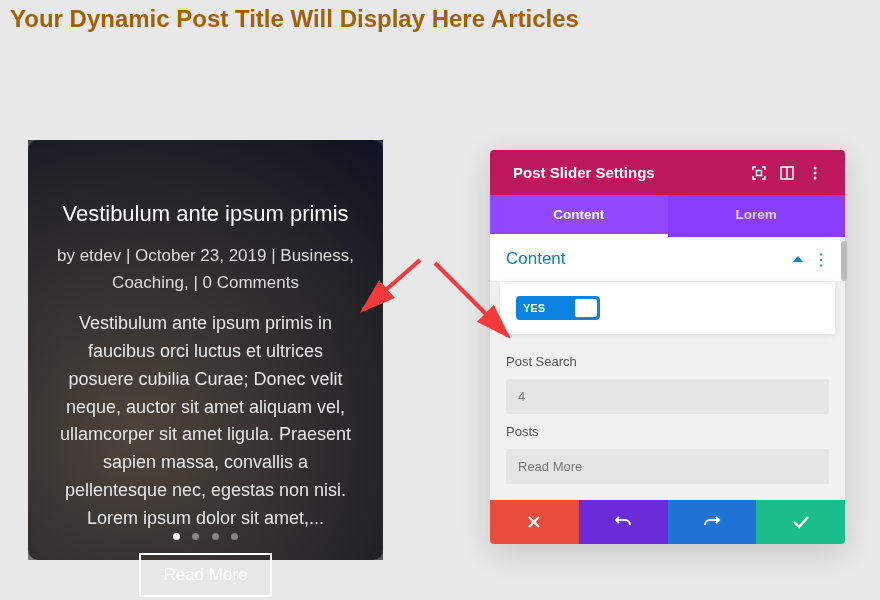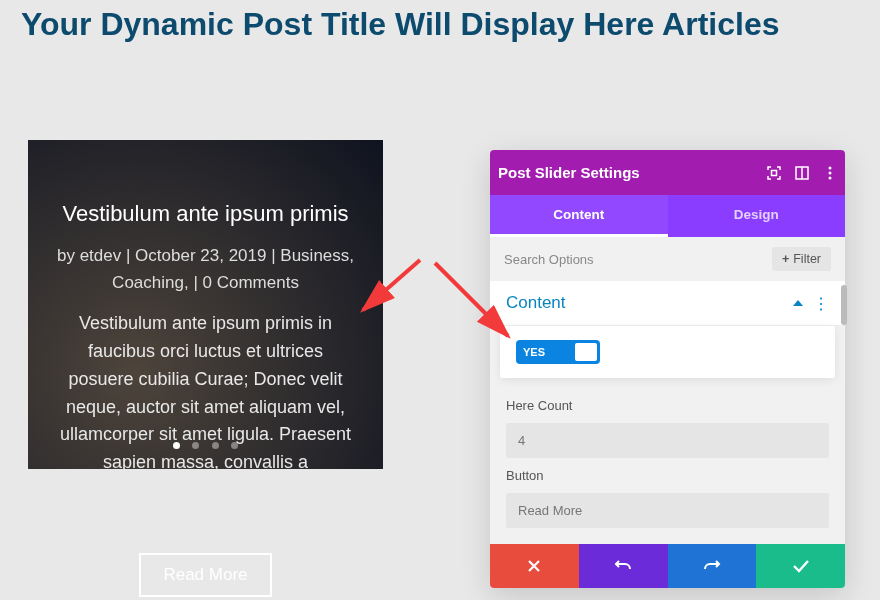--- a/index.html
+++ b/index.html
@@ -1,34 +1,34 @@
 <!DOCTYPE html>
 <html><head>
 <meta charset="utf-8">
 <style>
 * { margin: 0; padding: 0; box-sizing: border-box; }
 body { font-family: -apple-system, BlinkMacSystemFont, "Segoe UI", Arial, sans-serif; background: #e8e8e8; width: 880px; height: 600px; overflow: hidden; position: relative; }
 
-.page-title { font-size: 32px; font-weight: 700; color: #0c4a6e; padding: 5px 21px 0; line-height: 1.2; }
+.page-title { font-size: 24px; font-weight: 700; color: #a16207; padding: 5px 10px 0; line-height: 1.2; }
 
 
-.slider-card { position: absolute; left: 28px; top: 140px; width: 355px; height: 329px; background: #2a2a2a; color: #fff; text-align: center; padding: 60px 28px 20px; border-radius: 1px; }
+.slider-card { position: absolute; left: 28px; top: 140px; width: 355px; height: 420px; background: #2a2a2a; color: #fff; text-align: center; padding: 60px 28px 20px; border-radius: 10px; }
 .slider-card::before { content:""; position:absolute; inset:0; background: radial-gradient(circle at 30% 70%, rgba(120,100,80,0.45), rgba(10,15,30,0.85)); z-index:0; }
 .slider-inner { position: relative; z-index: 1; }
 .post-title { font-size: 22px; font-weight: 400; color: #fff; line-height: 1.25; margin-bottom: 14px; }
 .post-meta { font-size: 17px; color: #ddd; margin-bottom: 14px; line-height: 1.6; }
 .post-excerpt { font-size: 18px; color: #e8e8e8; line-height: 1.55; margin-bottom: 20px; }
 .read-more-btn { display: inline-block; border: 2px solid #fff; padding: 10px 22px; font-size: 17px; color: #fff; background: transparent; cursor: pointer; }
 .dots { position: absolute; bottom: 16px; left: 0; right: 0; text-align: center; z-index: 2; }
 .dot { display: inline-block; width: 7px; height: 7px; border-radius: 50%; background: rgba(255,255,255,0.4); margin: 0 4px; }
 .dot.active { background: #fff; }
 
 
 .panel { position: absolute; left: 490px; top: 150px; width: 355px; background: #fff; border-radius: 4px; box-shadow: 0 8px 30px rgba(0,0,0,0.15); overflow: visible; }
-.panel-header { background: #a21caf; color: #fff; padding: 14px 8px; font-size: 15px; font-weight: 600; display: flex; align-items: center; justify-content: space-between; border-radius: 4px 4px 0 0; }
+.panel-header { background: #be185d; color: #fff; padding: 14px 23px; font-size: 15px; font-weight: 600; display: flex; align-items: center; justify-content: space-between; border-radius: 4px 4px 0 0; }
 .panel-header-icons { display: flex; gap: 14px; align-items: center; }
 .hicon { width: 14px; height: 14px; display: inline-flex; align-items: center; justify-content: center; }
 
 .tabs { background: #8b3dff; display: flex; }
 .tab { flex: 1; text-align: center; padding: 12px 8px; font-size: 13.5px; font-weight: 600; color: #e3d0ff; cursor: pointer; }
 .tab.active { color: #fff; border-bottom: 3px solid #fff; background: rgba(255,255,255,0.06); }
 
 .search-row { background: #f1f1f1; display: flex; align-items: center; justify-content: space-between; padding: 10px 14px; font-size: 13px; color: #888; }
 .filter-btn { background: #e5e5e5; color: #555; font-size: 12.5px; padding: 5px 10px; border-radius: 3px; cursor: pointer; display: flex; align-items: center; gap: 4px; }
 
@@ -102,55 +102,48 @@
             <circle cx="2" cy="2" r="1.5"></circle>
             <circle cx="2" cy="7" r="1.5"></circle>
             <circle cx="2" cy="12" r="1.5"></circle>
           </svg>
       </span>
     </div>
   </div>
 
   <div class="tabs">
     <div class="tab active">Content</div>
-    <div class="tab">Design</div>
+    <div class="tab">Lorem</div>
   </div>
 
-  <div class="search-row">
-    <span>Search Options</span>
-    <div class="filter-btn">
-      <span style="font-weight:700;">+</span>
-      <span>Filter</span>
-    </div>
-  </div>
 
   <div class="section-head" style="position:relative;">
     <span class="section-title">Content</span>
     <div class="section-actions">
       <span class="chev-up"></span>
       <span class="vmore">⋮</span>
     </div>
     <div class="scrollbar" style="right:-2px; top:4px;"></div>
   </div>
 
   <div class="body-area">
     <div class="highlight-card">
       <div class="toggle">
         <span class="toggle-txt">YES</span>
         <span class="toggle-knob"></span>
       </div>
     </div>
 
     <div class="plain-field">
-      <div class="field-label">Here Count</div>
+      <div class="field-label">Post Search</div>
       <div class="input-box">4</div>
     </div>
 
     <div class="plain-field">
-      <div class="field-label">Button</div>
+      <div class="field-label">Posts</div>
       <div class="input-box">Read More</div>
     </div>
   </div>
 
   <div class="panel-footer">
     <div class="fbtn cancel">
       <svg width="16" height="16" viewBox="0 0 16 16" stroke="#fff" stroke-width="2.2" fill="none">
           <path d="M3 3l10 10M13 3L3 13"></path>
         </svg>
     </div>

